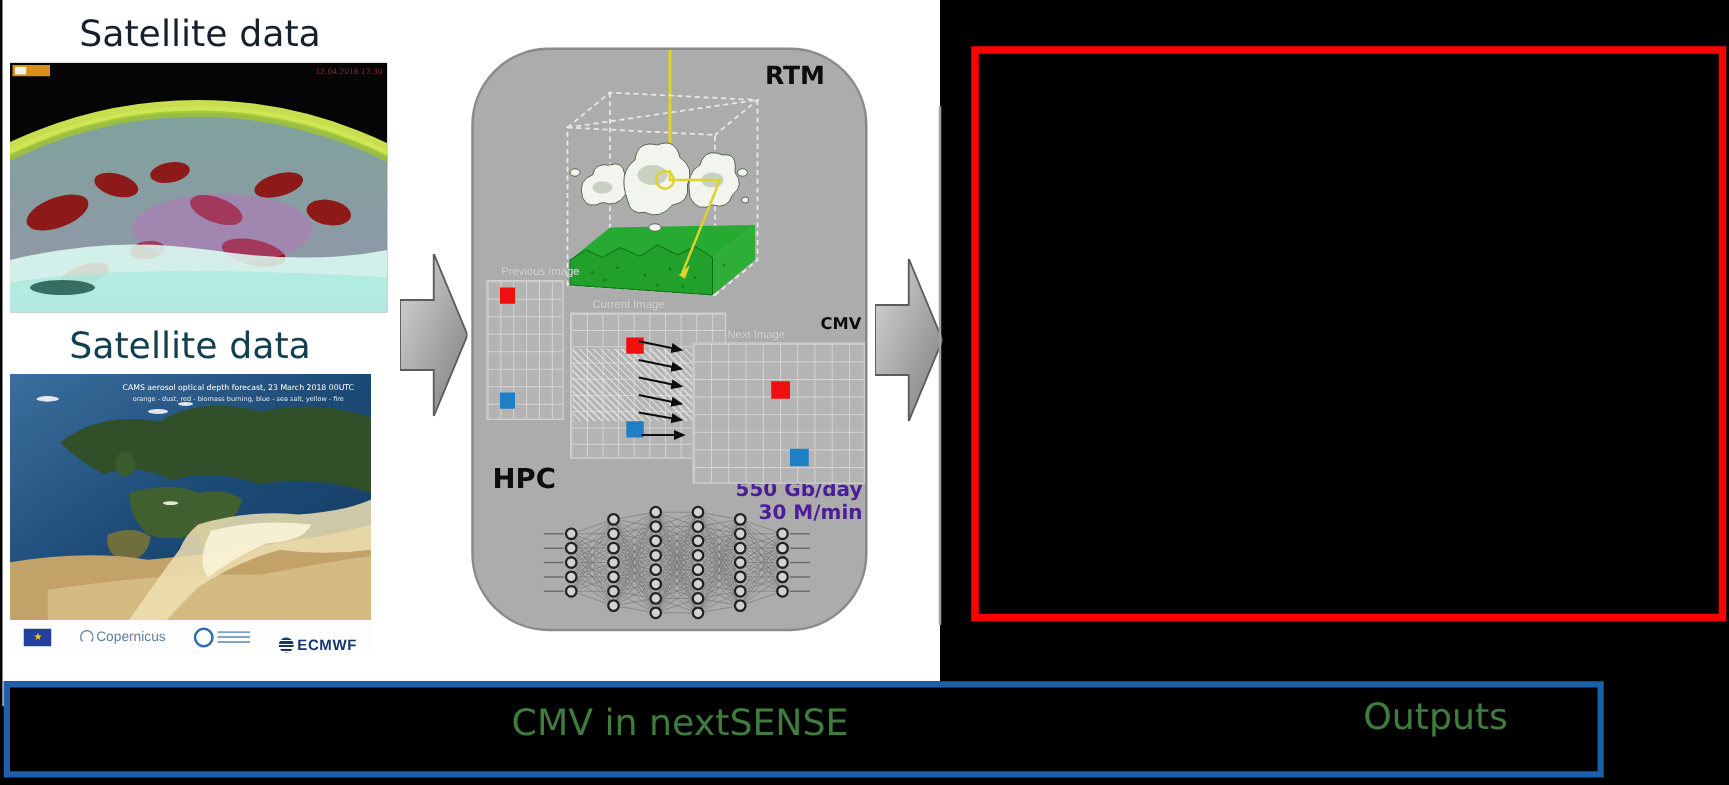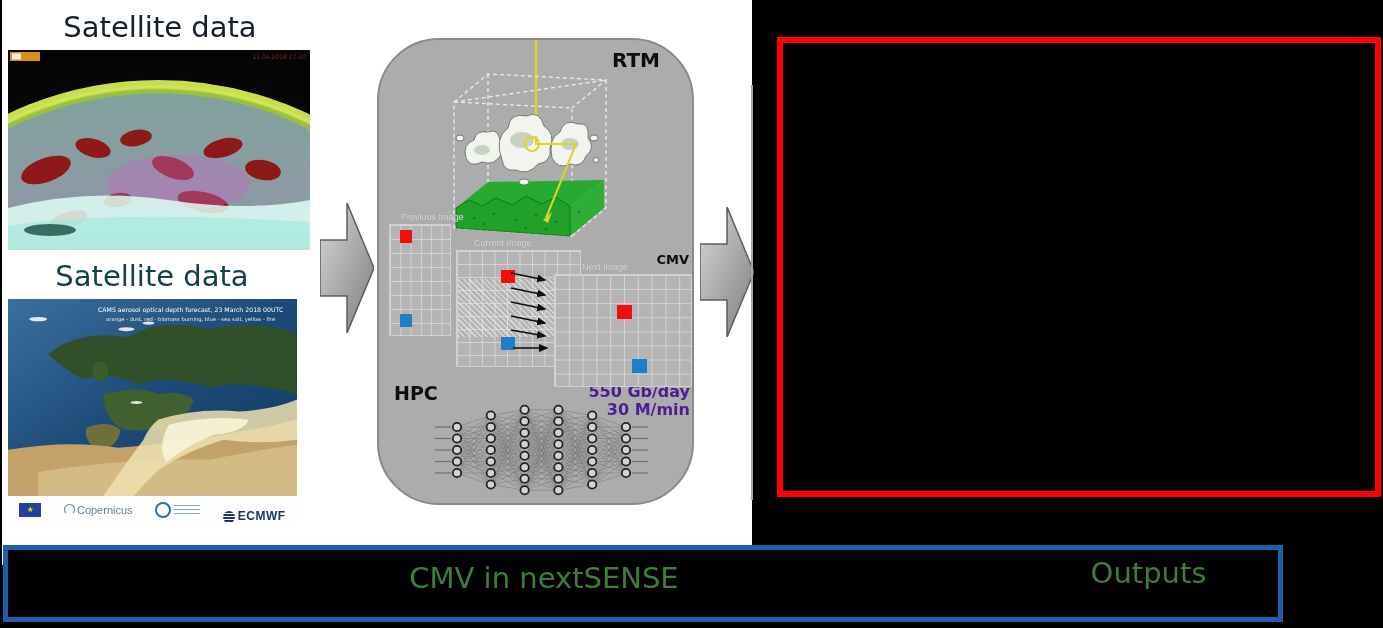--- a/index.html
+++ b/index.html
@@ -23,42 +23,42 @@
   .eu-flag{width:22px;height:14px;background:#24409e;display:inline-flex;align-items:center;
            justify-content:center;color:#ffcc00;font-size:8px;line-height:8px;}
   .cop-logo{display:inline-flex;align-items:center;gap:2px;color:#64809c;font-size:11px;
             font-family:"Liberation Sans",sans-serif;}
   .swirl{width:9px;height:9px;border:1.5px solid #5b82a8;border-radius:50%;
          border-bottom-color:transparent;display:inline-block;}
   .cams{display:inline-flex;align-items:center;gap:3px;}
   .cams .ring{width:12px;height:12px;border:2px solid #2c6fae;border-radius:50%;display:inline-block;}
   .cams .bars{display:inline-block;width:26px;height:10px;
         background:repeating-linear-gradient(#7fa6c6 0 1.5px,transparent 1.5px 4px);}
-  .ecmwf{display:inline-flex;align-items:flex-end;gap:3px;color:#16356e;
+  .ecmwf{display:inline-flex;align-items:center;gap:3px;color:#16356e;
          font-family:"Liberation Sans",sans-serif;font-size:12px;font-weight:bold;letter-spacing:.5px;margin-top:12px;}
   .globe{width:12px;height:12px;border-radius:50%;display:inline-block;
          background:repeating-linear-gradient(#16356e 0 2px,#ffffff 2px 3px);}
 
   
   .big-arrow{position:absolute;width:54px;height:130px;}
   .arrow1{left:318px;top:203px;}
   .arrow2{left:698px;top:207px;}
 
   
   .vline{position:absolute;left:751px;top:85px;width:2px;height:415px;background:#a2a2a2;}
 
   
   .process-panel{position:absolute;left:375px;top:38px;width:317px;height:467px;
                  background:var(--panel-bg,#acacac);border:2px solid #8a8a8a;border-radius:62px;
                  box-sizing:border-box;}
   .cloudbox{position:absolute;left:45px;top:0px;width:195px;height:218px;}
   .plabel{position:absolute;color:#0d0d0d;font-weight:bold;}
   .rtm{right:32px;top:8px;font-size:20px;}
   .cmv{left:258px;top:212px;width:52px;text-align:right;font-size:13px;}
-  .hpc{left:15px;top:342px;font-size:19px;}
+  .hpc{left:15px;top:331px;font-size:22px;}
   .throughput{position:absolute;right:2px;top:343px;text-align:right;color:#4c1d95;
               font-weight:bold;font-size:16px;line-height:18px;}
 
   .gridlabel{position:absolute;font-family:"Liberation Sans",sans-serif;font-size:9px;
              color:#d6d6d6;text-shadow:0 0 1px #9a9a9a;text-align:center;}
   .gl-a{left:22px;top:172px;}
   .gl-b{left:95px;top:198px;}
   .gl-c{left:203px;top:222px;}
 
   .grid{position:absolute;background-color:#b4b4b4;border:1px solid #d0d0d0;box-sizing:border-box;}

